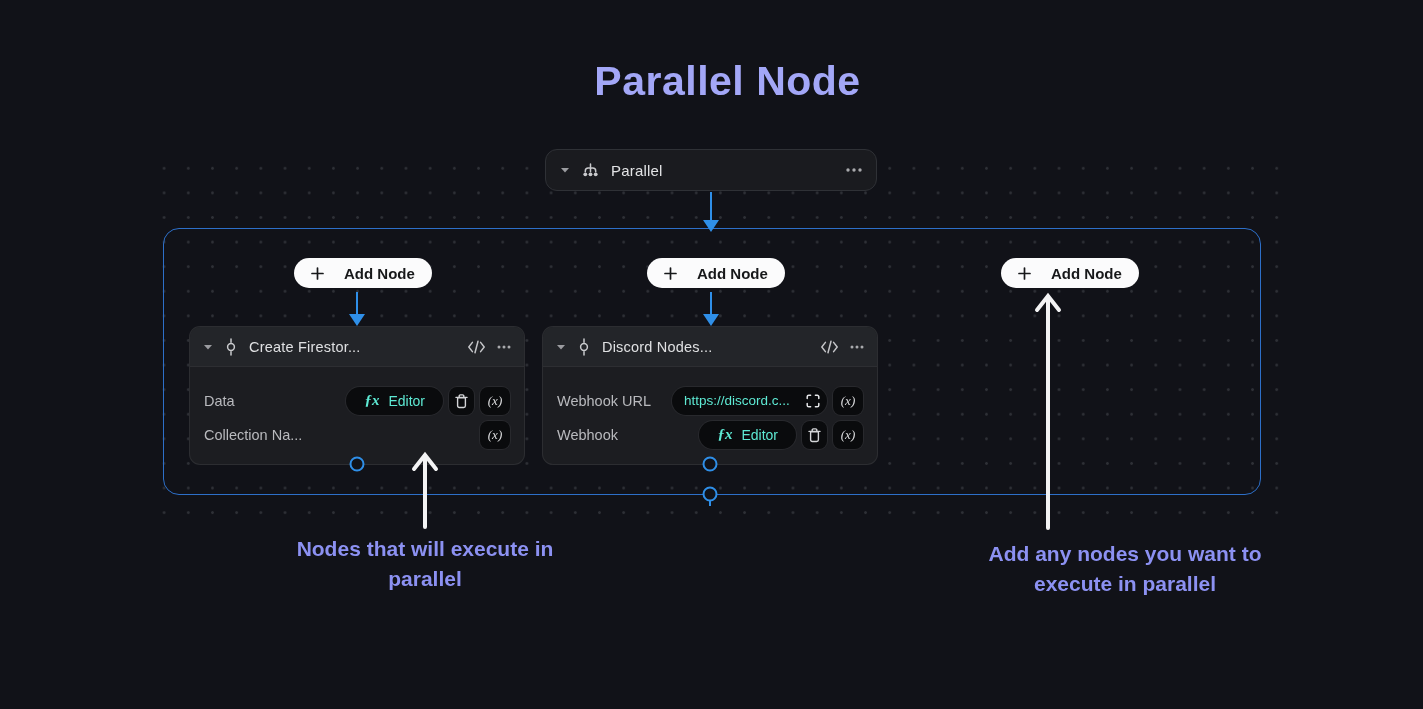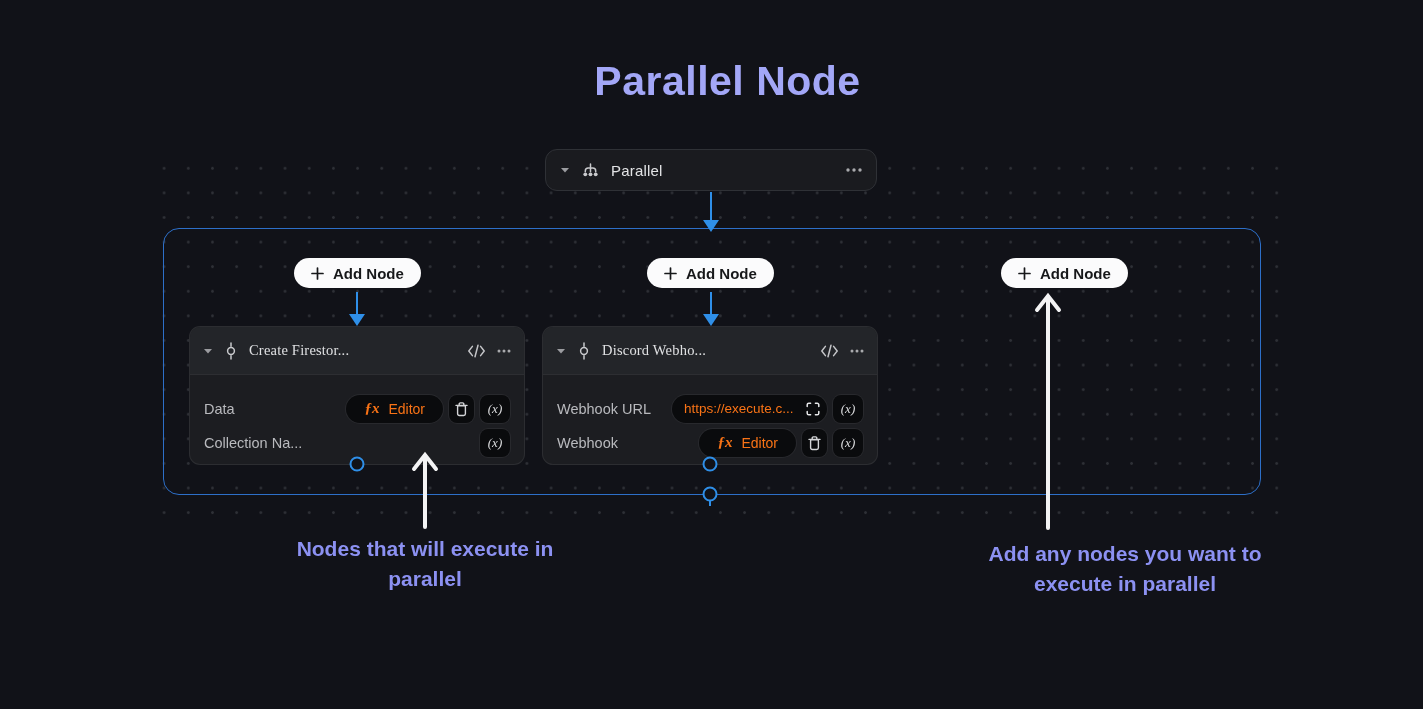--- a/index.html
+++ b/index.html
@@ -15,41 +15,41 @@
   
   .flow-node{position:absolute;background:#1a1b1f;border:1px solid #2f3136;border-radius:12px;
     display:flex;align-items:center;gap:11px;padding:0 14px;box-sizing:border-box;color:#e2e3e5;}
   .pnode{left:545px;top:149px;width:332px;height:42px;}
   .flow-node .title{font-size:15px;letter-spacing:.2px;}
   .spacer{flex:1;}
   
   .node{position:absolute;top:327px;width:334px;height:137px;background:#1c1d21;
     border-radius:10px;box-shadow:0 0 0 1px #2c2d31;overflow:hidden;box-sizing:border-box;}
   .node1{left:190px;} .node2{left:543px;}
-  .node-header{height:48px;background:#232529;border-bottom:1px solid #2d2e32;
-    display:flex;align-items:center;gap:11px;padding:0 13px;box-sizing:border-box;font-family:Liberation Serif, serif;}
+  .node-header{height:40px;background:#232529;border-bottom:1px solid #2d2e32;
+    display:flex;align-items:center;gap:11px;padding:0 13px;box-sizing:border-box;}
   .node-header .title{font-size:14.5px;color:#dfe0e2;letter-spacing:.2px;}
   .node-body{padding:19px 14px 0;display:flex;flex-direction:column;gap:5px;}
   .field-row{display:flex;align-items:center;height:29px;}
   .field-label{font-size:14.5px;color:#b9babe;white-space:nowrap;overflow:hidden;
     text-overflow:ellipsis;max-width:122px;}
   .controls{margin-left:auto;display:flex;align-items:center;gap:6px;}
   .pill{height:28px;border-radius:14px;background:#0a0b0d;box-shadow:0 0 0 1px #28292d;
-    display:flex;align-items:center;box-sizing:border-box;color:#f97316;}
+    display:flex;align-items:center;box-sizing:border-box;color:#5eead4;}
   .pill-editor{padding:0 18px;gap:9px;font-size:14px;cursor:pointer;}
   .fx{font-style:italic;font-weight:700;font-size:15px;font-family:"Liberation Serif","DejaVu Serif",serif;}
   .pill-input{width:155px;padding:0 7px 0 12px;font-size:13.5px;gap:2px;}
   .pill-input .val{flex:1;white-space:nowrap;overflow:hidden;}
   .icon-btn{height:28px;border-radius:8px;background:#0a0b0d;box-shadow:0 0 0 1px #28292d;
     display:flex;align-items:center;justify-content:center;box-sizing:border-box;cursor:pointer;}
   .btn-trash{width:25px;} .btn-var{width:30px;font-size:13px;font-style:italic;color:#dcdddf;
     font-family:"Liberation Serif","DejaVu Serif",serif;}
   
   .add-node{position:absolute;top:258px;height:30px;border:none;border-radius:15px;background:#fbfbfc;
-    display:flex;align-items:center;gap:9px;padding:5px 17px;font-size:15px;font-weight:600;
+    display:flex;align-items:center;gap:20px;padding:5px 17px;font-size:15px;font-weight:600;
     color:#17181a;cursor:pointer;font-family:inherit;box-sizing:border-box;}
   .add1{left:294px;} .add2{left:647px;} .add3{left:1001px;}
   
   .annotation{position:absolute;text-align:center;font-size:21px;font-weight:700;
     color:#8c91f2;line-height:1.42;}
   .ann-left{left:245px;top:534px;width:360px;}
   .ann-right{left:944px;top:539px;width:362px;}
   .overlay{position:absolute;inset:0;pointer-events:none;}
   svg{display:block;}
 </style>
@@ -195,21 +195,21 @@
       </span>
       <span>
         <svg width="14" height="18" viewBox="0 0 14 18">
           <g stroke="#c9cacd" stroke-width="1.5" fill="none" stroke-linecap="round">
             <path d="M7 1v3.2"></path>
               <circle cx="7" cy="9" r="3.4"></circle>
               <path d="M7 13.8V17"></path>
           </g>
         </svg>
       </span>
-      <span class="title">Discord Webho...</span>
+      <span class="title">Discord Nodes...</span>
       <span class="spacer"></span>
       <span>
         <svg width="19" height="14" viewBox="0 0 19 14">
           <g stroke="#c4c5c8" stroke-width="1.5" fill="none" stroke-linecap="round" stroke-linejoin="round">
             <path d="M5.4 2.4 1.8 7l3.6 4.6"></path>
               <path d="M13.6 2.4 17.2 7l-3.6 4.6"></path>
               <path d="M11 1.2 8 12.8"></path>
           </g>
         </svg>
       </span>
@@ -219,21 +219,21 @@
             <circle cx="7" cy="2" r="1.5" fill="#a9aaad"></circle>
             <circle cx="12" cy="2" r="1.5" fill="#a9aaad"></circle>
         </svg>
       </span>
     </div>
     <div class="node-body">
       <div class="field-row">
         <span class="field-label">Webhook URL</span>
         <span class="controls">
           <span class="pill pill-input">
-            <span class="val">https://execute.c...</span>
+            <span class="val">https://discord.c...</span>
             <span>
               <svg width="14" height="14" viewBox="0 0 14 14">
                 <g stroke="#e6e7e9" stroke-width="1.5" fill="none" stroke-linecap="round">
                   <path d="M1.2 4.6V2.8a1.6 1.6 0 0 1 1.6-1.6h1.8"></path>
                     <path d="M9.4 1.2h1.8a1.6 1.6 0 0 1 1.6 1.6v1.8"></path>
                   <path d="M12.8 9.4v1.8a1.6 1.6 0 0 1-1.6 1.6H9.4"></path>
                     <path d="M4.6 12.8H2.8a1.6 1.6 0 0 1-1.6-1.6V9.4"></path>
                 </g>
               </svg>
             </span>

